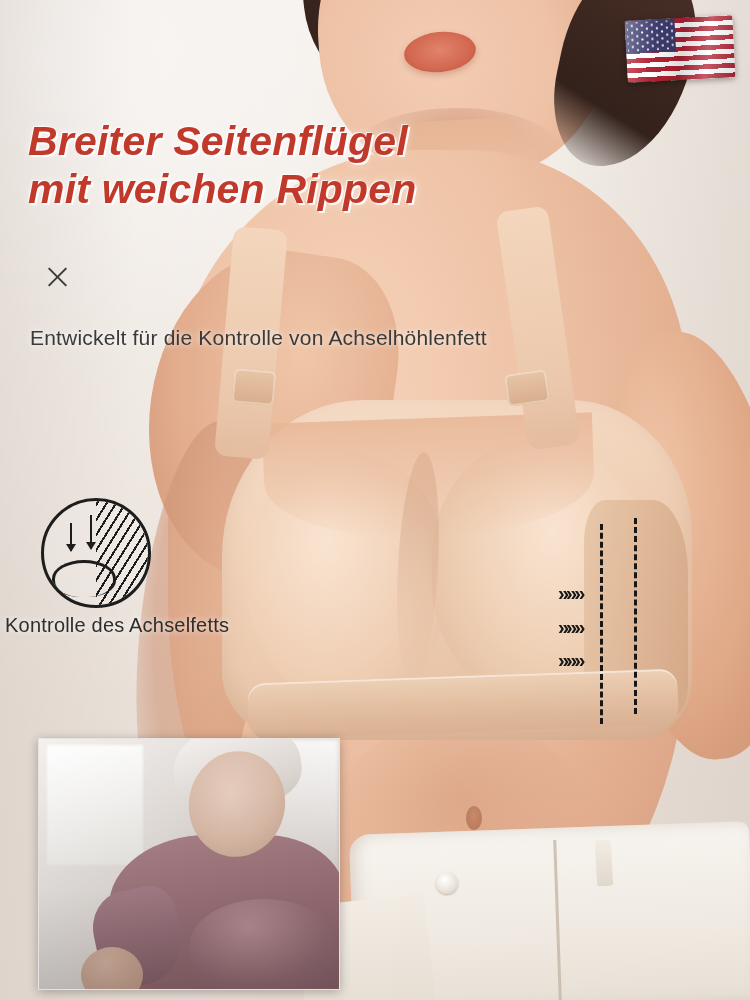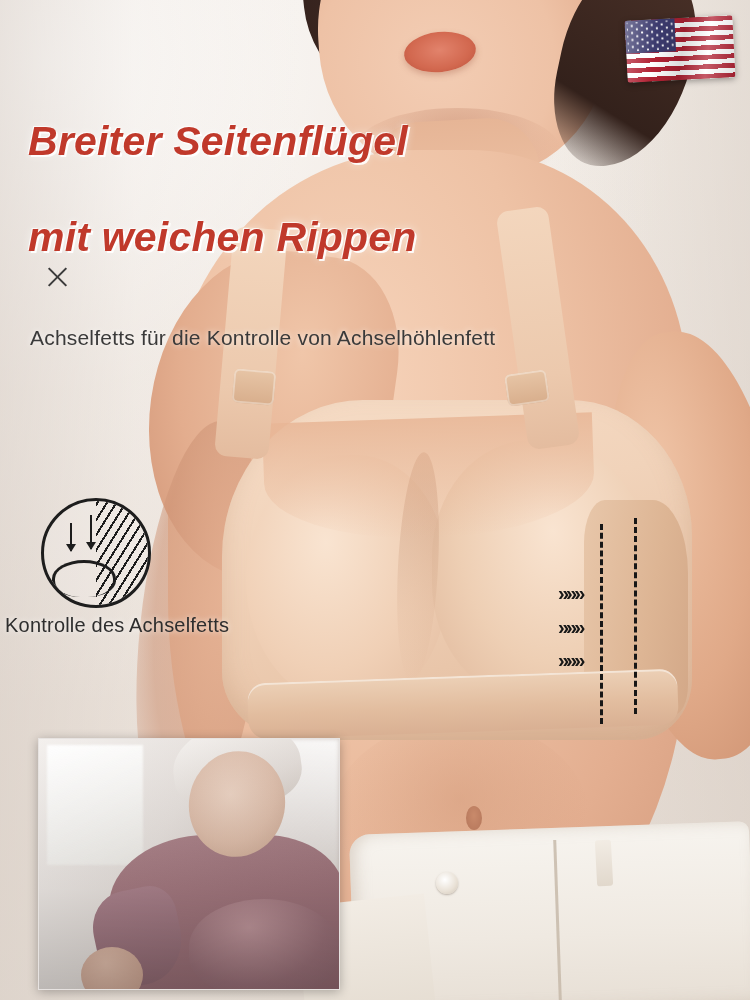--- a/index.html
+++ b/index.html
@@ -287,21 +287,21 @@
     line-height: 1.17;
     font-weight: bold;
     color: #c0392b;
     letter-spacing: 0.2px;
     text-shadow:
       2px 2px 0 rgba(255,255,255,0.9),
       -1px -1px 0 rgba(255,255,255,0.75),
       0 0 10px rgba(255,255,255,0.6);
     font-style: italic;
   }
-  .headline .line2 { display: block; margin-top: 48px; }
+  .headline .line2 { display: block; }
 
   
   .close-x {
     position: absolute;
     left: 42px;
     top: 262px;
     width: 30px;
     height: 30px;
     cursor: pointer;
   }
@@ -580,21 +580,21 @@
   <div class="chev c2">»»»</div>
   <div class="chev c3">»»»</div>
 
   <div class="headline">
     <span class="line1">Breiter Seitenflügel</span>
     <span class="line2">mit weichen Rippen</span>
   </div>
 
   <div class="close-x"></div>
 
-  <div class="subheading">Achselfetts für die Kontrolle von Achselhöhlenfett</div>
+  <div class="subheading">Entwickelt für die Kontrolle von Achselhöhlenfett</div>
 
   <div class="feature-badge">
     <div class="badge-hatch"></div>
     <div class="badge-blob"></div>
     <div class="badge-arrow a1"></div>
     <div class="badge-arrow a2"></div>
   </div>
   <div class="badge-caption">e Kontrolle des Achselfetts</div>
 
   <div class="flag">

